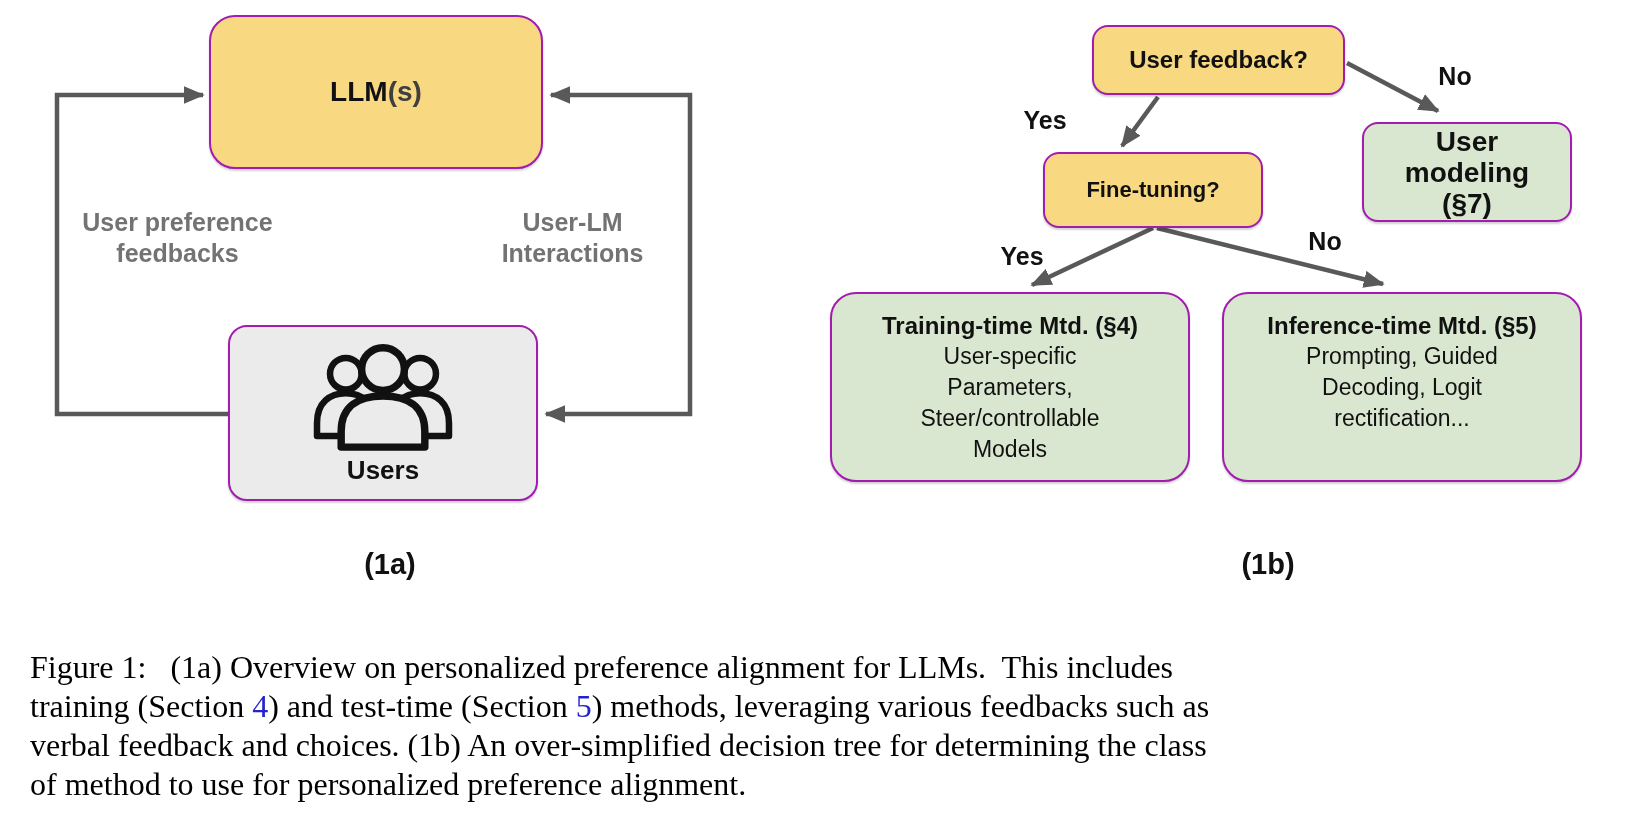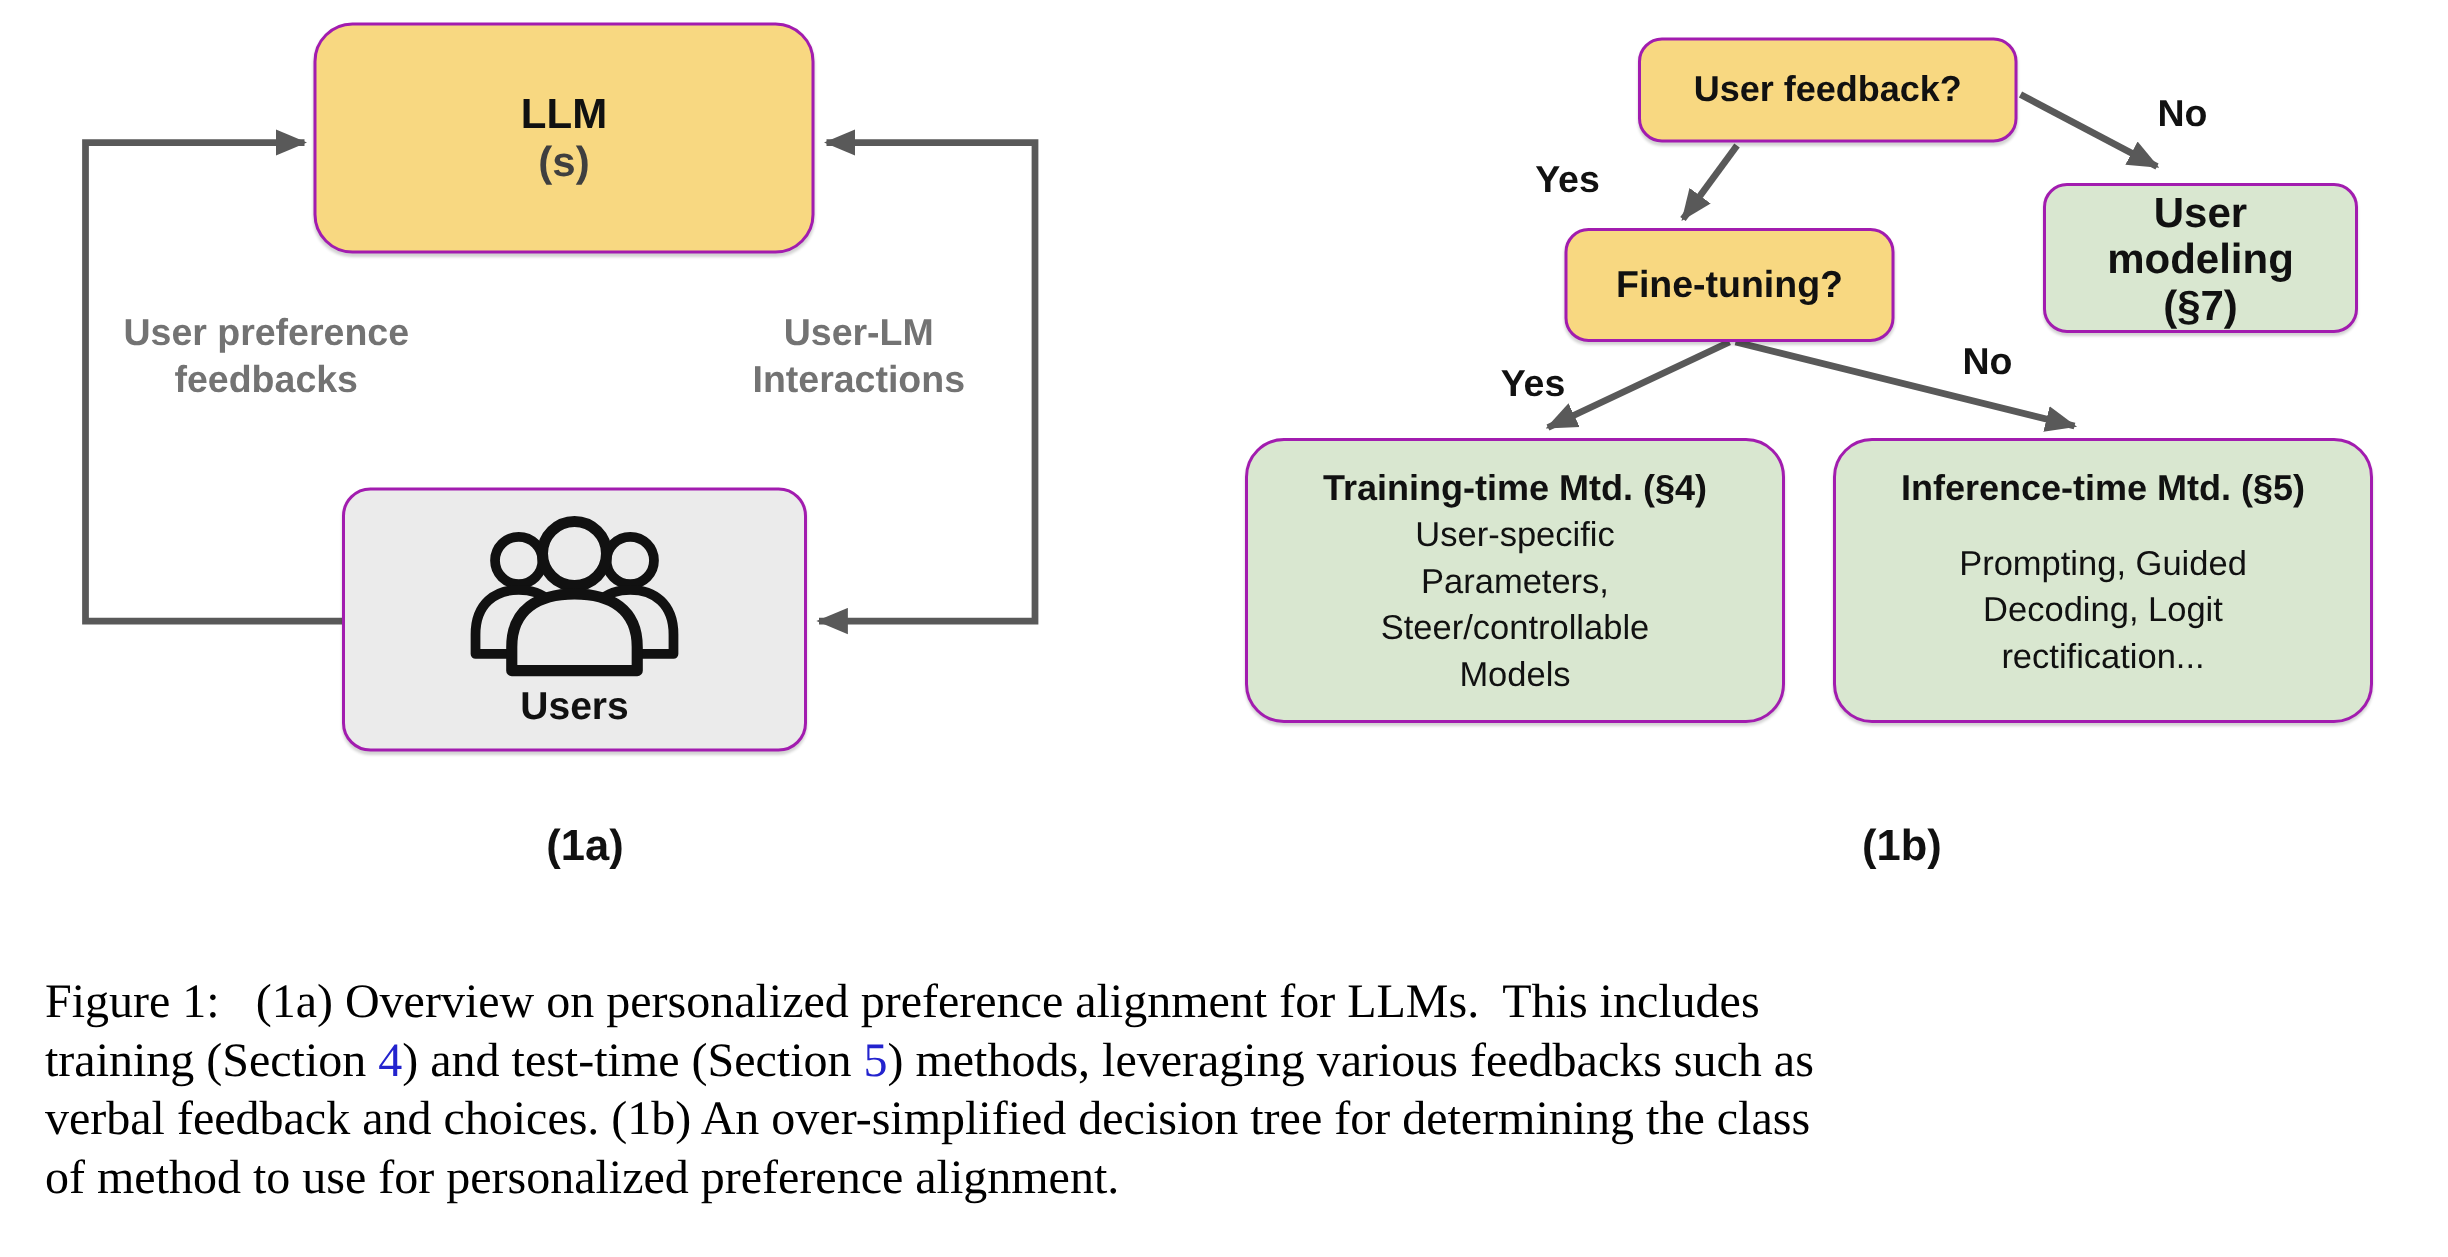--- a/index.html
+++ b/index.html
@@ -12,44 +12,44 @@
     position:absolute;box-sizing:border-box;border:2px solid #a21caf;
     display:flex;flex-direction:column;align-items:center;justify-content:center;
     text-align:center;box-shadow:0 2px 2px rgba(0,0,0,0.18);
   }
   .yellow{background:#F8D881;}
   .green{background:#D9E7D0;}
   .grayfill{background:#EBEBEB;}
 
   
   .llm-box{left:209px;top:15px;width:334px;height:154px;border-radius:26px;
-           font-size:28px;font-weight:bold;flex-direction:column;}
+           font-size:28px;font-weight:bold;flex-direction:row;}
   .llm-suffix{color:#3f3f3f;}
   .users-box{left:228px;top:325px;width:310px;height:176px;border-radius:19px;
              justify-content:flex-start;padding-top:10px;}
   .users-label{font-size:26px;font-weight:bold;margin-top:0px;}
   .edge-label{position:absolute;font-weight:bold;text-align:center;
               white-space:pre-line;font-size:25px;line-height:31px;color:#737373;}
   .lbl-left{left:55px;top:207px;width:245px;}
   .lbl-right{left:475px;top:207px;width:195px;}
   .panel-label{position:absolute;font-size:29px;font-weight:bold;text-align:center;width:120px;}
   .lbl-1a{left:330px;top:548px;}
   .lbl-1b{left:1208px;top:548px;}
 
   
   .uf-box{left:1092px;top:25px;width:253px;height:70px;border-radius:16px;
           font-size:24px;font-weight:bold;}
   .ft-box{left:1043px;top:152px;width:220px;height:76px;border-radius:16px;
-          font-size:25px;font-weight:bold;}
+          font-size:22px;font-weight:bold;}
   .um-box{left:1362px;top:122px;width:210px;height:100px;border-radius:16px;
           font-size:28px;font-weight:bold;line-height:31px;white-space:pre-line;}
   .big-green{width:360px;height:190px;border-radius:26px;justify-content:flex-start;
              padding:16px 10px 0 10px;}
   .tr-box{left:830px;top:292px;}
-  .inf-box{left:1222px;top:292px;gap:19px;}
+  .inf-box{left:1222px;top:292px;}
   .g-title{font-size:24px;font-weight:bold;line-height:31px;}
   .g-body{font-size:23px;line-height:31px;white-space:pre-line;}
   .yn{position:absolute;width:70px;text-align:center;font-size:25px;font-weight:bold;}
   .yn-uf-yes{left:1010px;top:106px;}
   .yn-uf-no{left:1420px;top:62px;}
   .yn-ft-yes{left:987px;top:242px;}
   .yn-ft-no{left:1290px;top:227px;}
 
   
   .caption{position:absolute;left:30px;top:648px;width:1580px;

